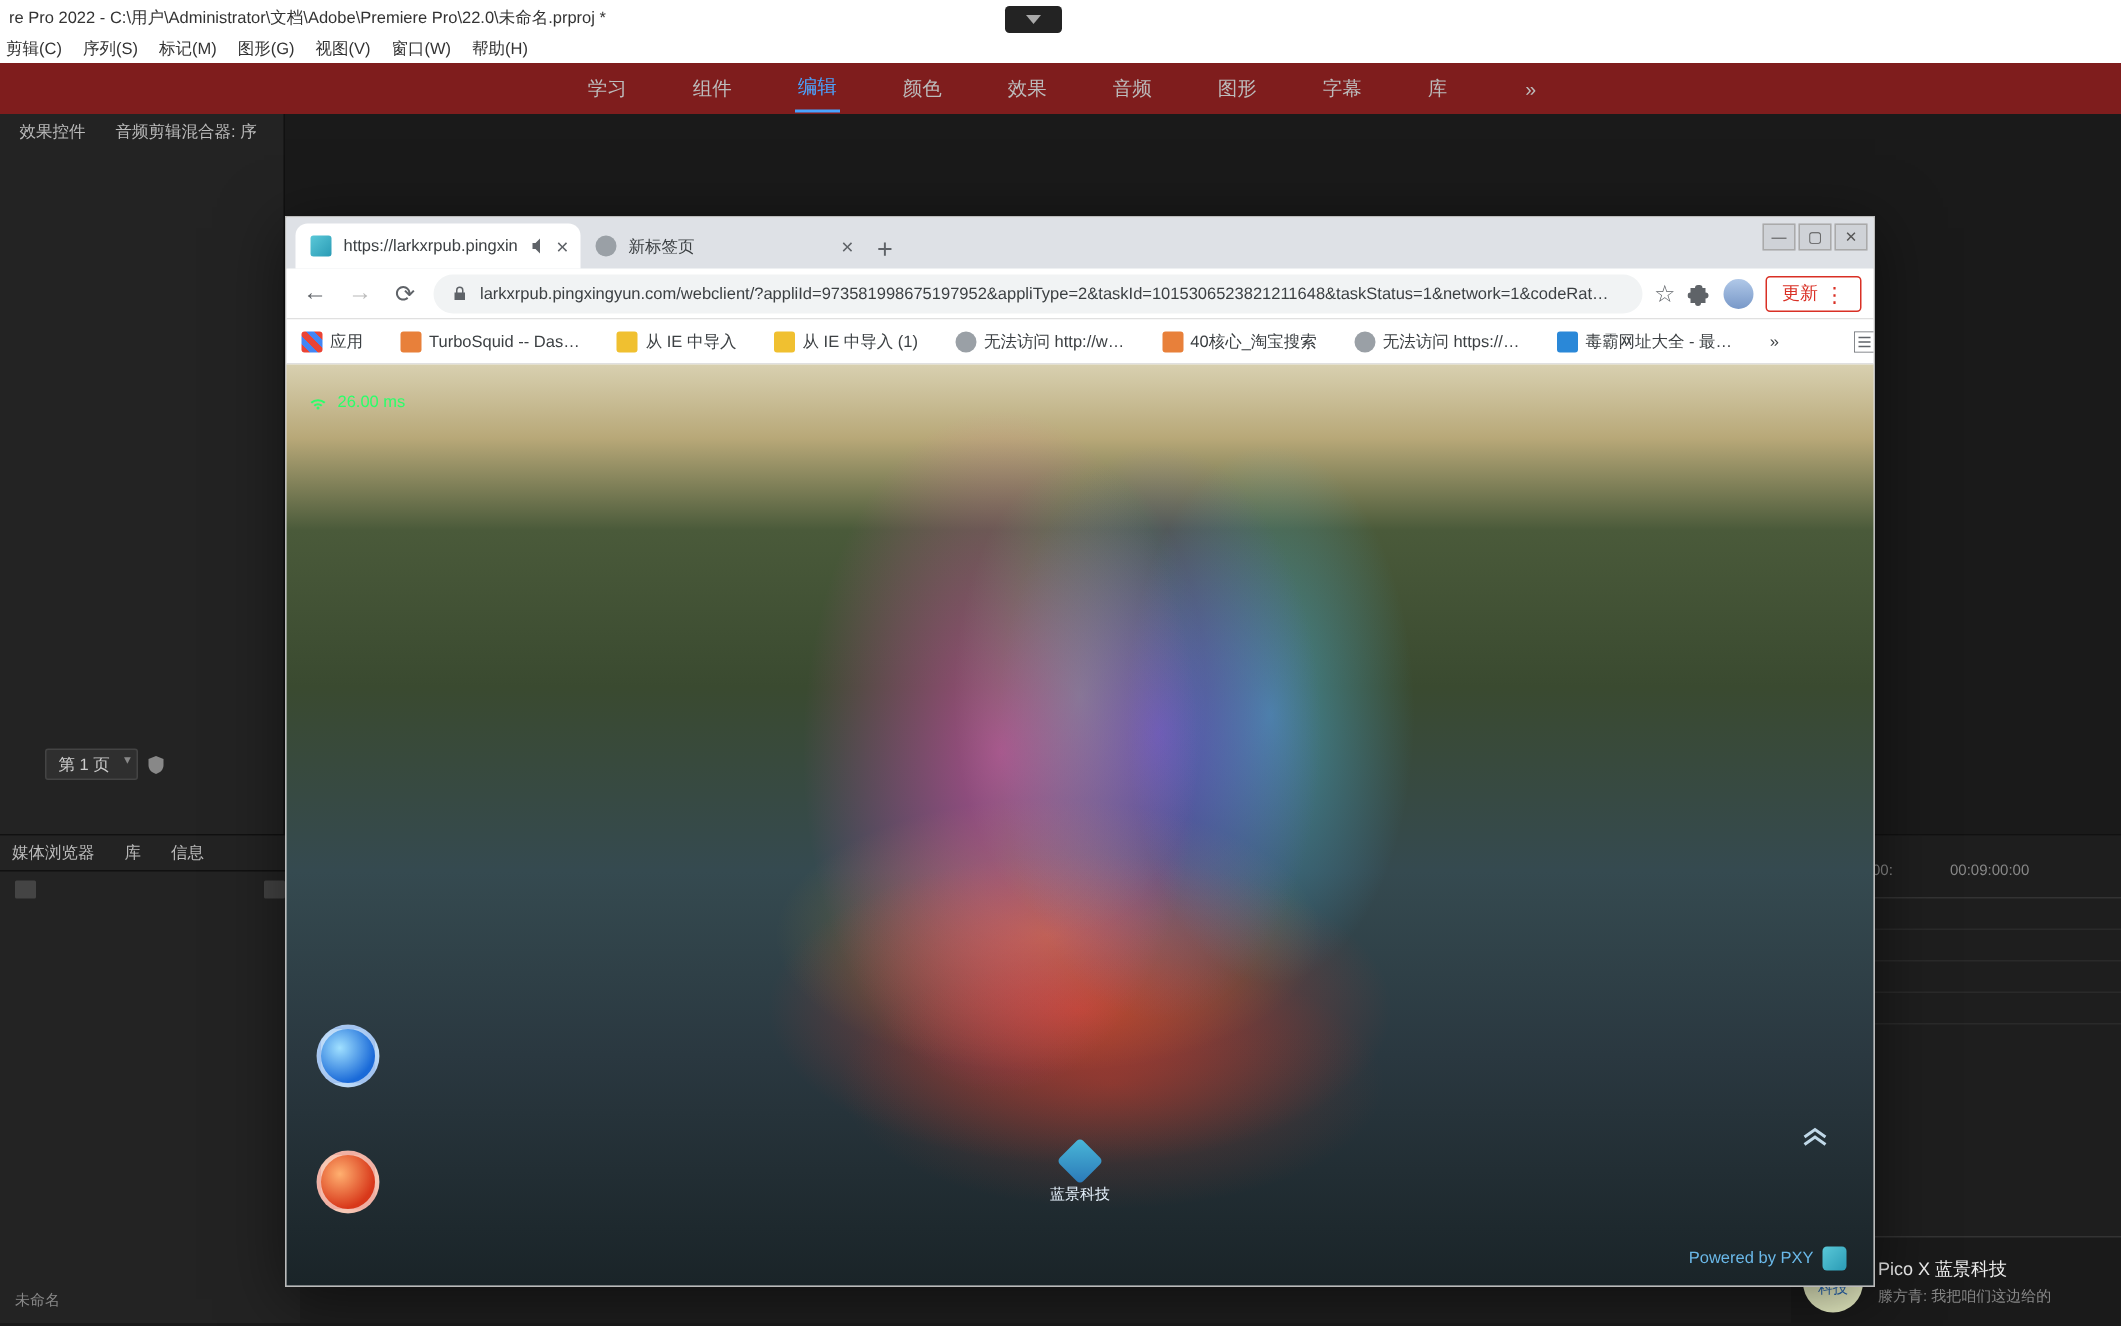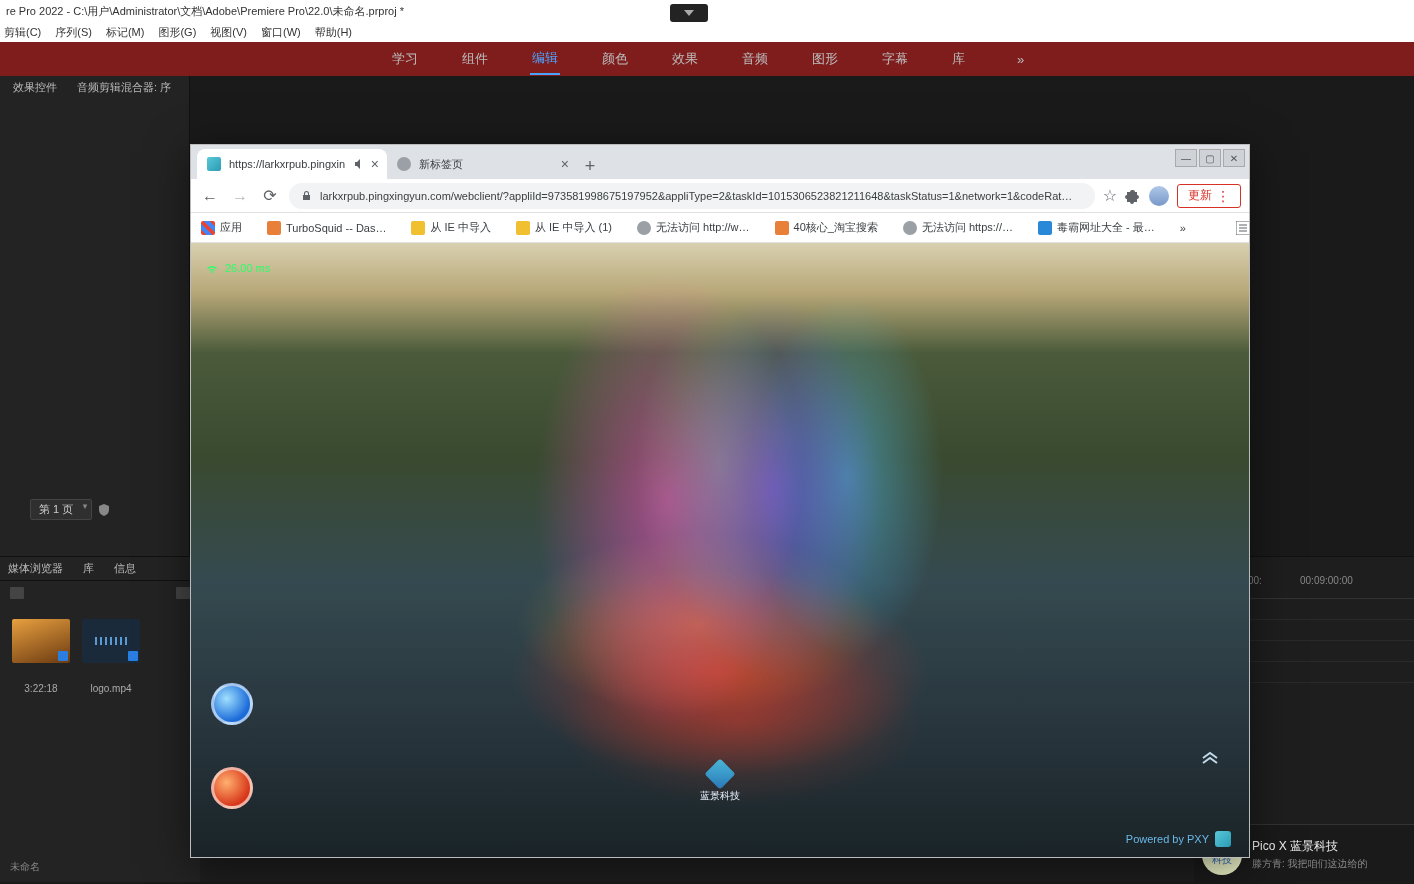--- a/index.html
+++ b/index.html
@@ -158,38 +158,20 @@
     <div class="project">
       <div class="proj-tabs">
         <span>媒体浏览器</span>
         <span>库</span>
         <span>信息</span>
       </div>
       <div class="proj-icons">
         <span></span>
         <span></span>
       </div>
-      <div class="thumbs">
-        <div class="thumb">
-          <div class="img t1"></div>
-          <span>3:22:18</span>
-        </div>
-        <div class="thumb">
-          <div class="img t2">
-              <i></i>
-              <i></i>
-              <i></i>
-              <i></i>
-              <i></i>
-              <i></i>
-              <i></i>
-            </div>
-          <span>logo.mp4</span>
-        </div>
-      </div>
       <div class="proj-footer">
         <span>未命名</span>
       </div>
     </div>
 
     <div class="timeline">
       <div class="time-ruler">
         <span style="left:1048px">00:</span>
         <span style="left:1100px">00:09:00:00</span>
       </div>

